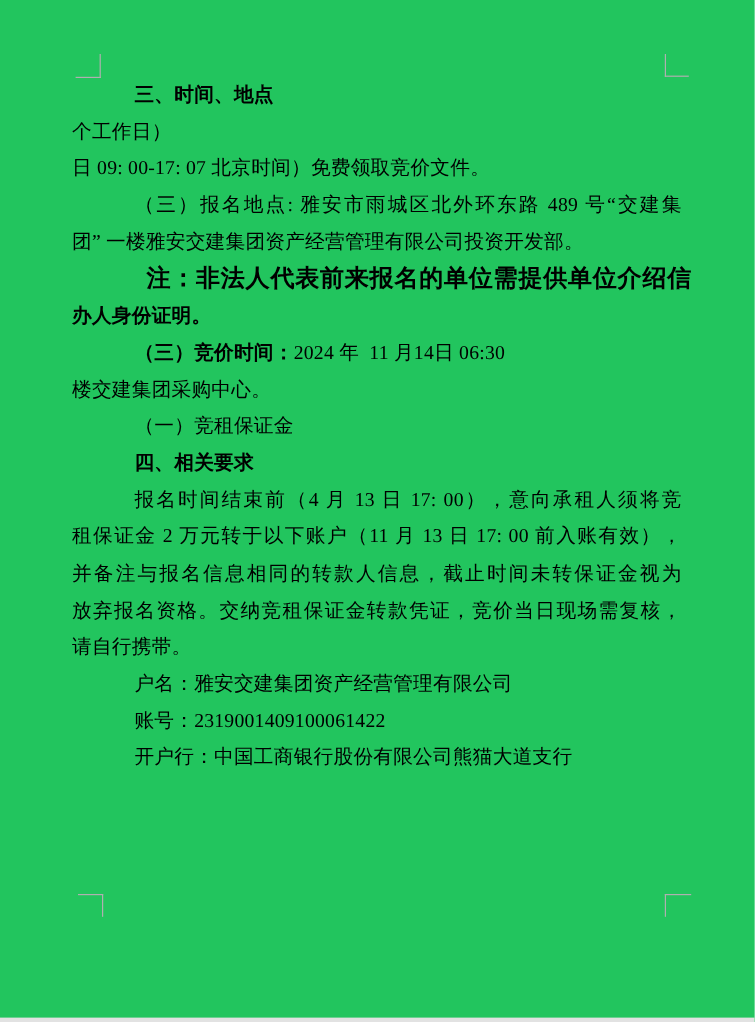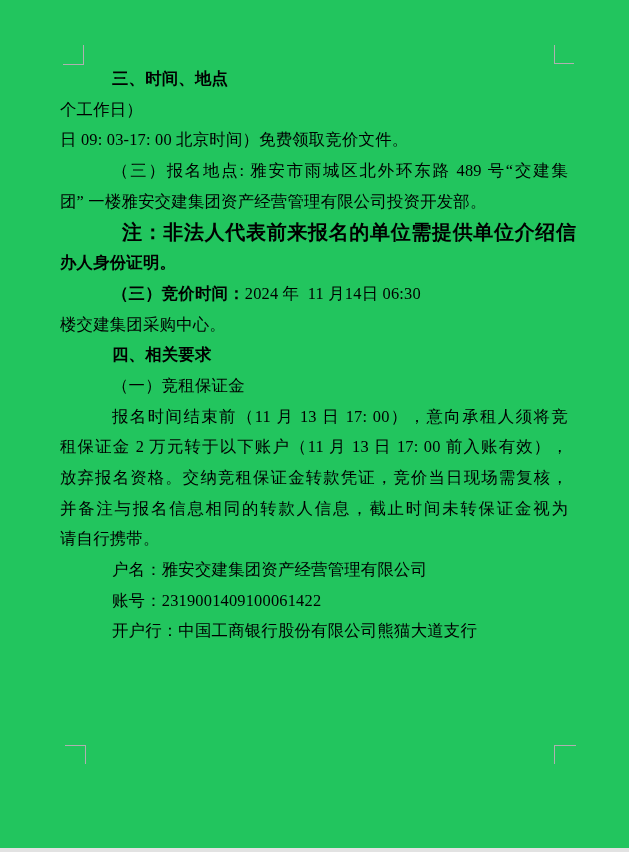--- a/index.html
+++ b/index.html
@@ -51,33 +51,33 @@
 <div id="page">
 
   <span class="mark mark-tl"></span>
   <span class="mark mark-tr"></span>
   <span class="mark mark-bl"></span>
   <span class="mark mark-br"></span>
 
   <div id="textblock">
     <div class="line indent bold">三、时间、地点</div>
     <div class="line">个工作日）</div>
-    <div class="line">日 09: 03-17: 00 北京时间）免费领取竞价文件。</div>
+    <div class="line">日 09: 00-17: 07 北京时间）免费领取竞价文件。</div>
     <div class="line indent just">（三）报名地点: 雅安市雨城区北外环东路 489 号“交建集</div>
     <div class="line">团” 一楼雅安交建集团资产经营管理有限公司投资开发部。</div>
     <div class="line note bold just">注：非法人代表前来报名的单位需提供单位介绍信或授权书、经</div>
     <div class="line bold">办人身份证明。</div>
     <div class="line indent"><span class="bold">（三）竞价时间：</span><span>2024 年  11 月14日 06:30</span></div>
     <div class="line">楼交建集团采购中心。</div>
+    <div class="line indent">（一）竞租保证金</div>
     <div class="line indent bold">四、相关要求</div>
-    <div class="line indent">（一）竞租保证金</div>
-    <div class="line indent just">报名时间结束前（11 月 13 日 17: 00），意向承租人须将竞</div>
+    <div class="line indent just">报名时间结束前（4 月 13 日 17: 00），意向承租人须将竞</div>
     <div class="line just">租保证金 2 万元转于以下账户（11 月 13 日 17: 00 前入账有效），</div>
+    <div class="line just">并备注与报名信息相同的转款人信息，截止时间未转保证金视为</div>
     <div class="line just">放弃报名资格。交纳竞租保证金转款凭证，竞价当日现场需复核，</div>
-    <div class="line just">并备注与报名信息相同的转款人信息，截止时间未转保证金视为</div>
     <div class="line">请自行携带。</div>
     <div class="line indent">户名：雅安交建集团资产经营管理有限公司</div>
     <div class="line indent">账号：2319001409100061422</div>
     <div class="line indent">开户行：中国工商银行股份有限公司熊猫大道支行</div>
   </div>
 
   <div id="page-gap"></div>
 </div>
 
 </body></html>

